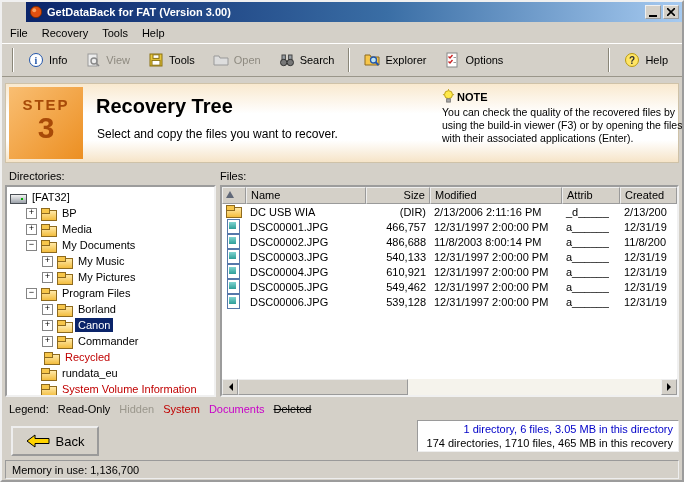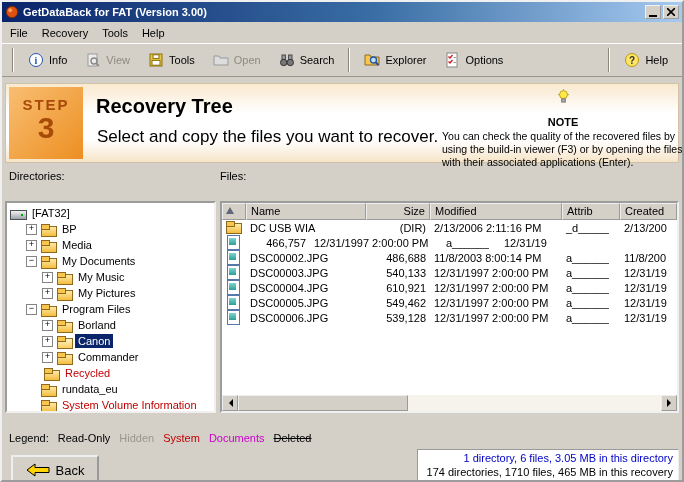--- a/index.html
+++ b/index.html
@@ -1,21 +1,21 @@
 <!DOCTYPE html>
 <html><head>
 <meta charset="utf-8">
 <style>
   * { box-sizing: border-box; margin: 0; padding: 0; }
   html,body { background:#888; }
   body { font-family:"Liberation Sans","DejaVu Sans",sans-serif; font-size:11px; color:#000; }
   .window { width:684px; height:482px; background:#D4D0C8; border:2px outset #F0F0F0; position:relative; overflow:hidden; }
 
   
-  .titlebar { height:20px; display:flex; align-items:center; padding:0 3px; background:linear-gradient(90deg,#0A246A,#3A6EA5 55%,#A6CAF0); }
+  .titlebar { height:20px; display:flex; align-items:center; padding:0 3px; background:linear-gradient(90deg,#0A246A,#3A6EA5 55%,#A6CAF0);margin-left:24px; }
   .title-icon { width:14px; height:14px; margin-right:4px; flex:0 0 14px; }
   .title-text { flex:1; color:#fff; font-weight:bold; font-size:11px; white-space:nowrap; overflow:hidden; }
   .tb-btn { width:16px; height:14px; margin-left:2px; background:#D4D0C8; border:1px outset #F0F0F0; display:flex; align-items:center; justify-content:center; }
   .min-glyph { width:8px; height:2px; background:#000; margin-top:7px; }
 
   
   .menubar { height:21px; display:flex; align-items:center; padding-left:1px; }
   .menu-item { padding:3px 7px; }
   .toolbar { height:34px; display:flex; align-items:center; padding:0 5px; border-top:1px solid #FFF; border-bottom:1px solid #9A968A; }
   .tool-btn { display:flex; align-items:center; gap:5px; padding:5px 9px; white-space:nowrap; }
@@ -24,30 +24,30 @@
   .spacer-flex { flex:1; }
 
   
   .banner { margin:6px 3px 5px 3px; height:80px; position:relative; border:1px solid #CFC2A8;
             background:linear-gradient(180deg,#F9E9CF 0%,#FFFFFF 38%,#FFFFFF 72%,#F6E4C8 100%); }
   .step-box { position:absolute; left:3px; top:3px; width:74px; height:72px; text-align:center;
               background:linear-gradient(135deg,#F9BE72,#EC8F22); color:#A84A08; }
   .step-word { font-size:15px; font-weight:bold; letter-spacing:2px; margin-top:9px; }
   .step-num { font-size:30px; font-weight:bold; line-height:30px; }
   .banner-title { position:absolute; left:90px; top:11px; font-size:20px; font-weight:bold; }
-  .banner-sub { position:absolute; left:91px; top:43px; font-size:17px; }
+  .banner-sub { position:absolute; left:91px; top:43px; font-size:12px; }
   .note { position:absolute; left:436px; top:5px; width:242px; }
-  .note-head { display:flex; align-items:center; gap:12px; font-weight:bold;flex-direction:column; }
+  .note-head { display:flex; align-items:center; gap:2px; font-weight:bold; }
   .note-text { margin-top:2px; font-size:10.5px; line-height:13px; }
 
   
   .labels-row { display:flex; margin:0 3px; }
   .panel-label { padding:2px 0 3px 4px; }
   .lbl-left { width:211px; }
-  .main { display:flex; margin:16px 3px; height:212px; }
+  .main { display:flex; margin:0 3px; height:212px; }
   .panel { border:2px inset #F0F0F0; background:#fff; overflow:hidden; }
   .panel-dirs { width:211px; padding:2px 0; }
   .splitter { width:4px; }
   .panel-files { flex:1; display:flex; flex-direction:column; padding:0; }
 
   
   .tree-row { display:flex; align-items:center; height:16px; white-space:nowrap; }
   .exp { width:11px; height:11px; flex:0 0 11px; margin-right:3px; border:1px solid #848484; background:#fff;
          font-size:9px; line-height:9px; text-align:center; font-family:"Liberation Mono","DejaVu Sans Mono",monospace; }
   .exp-spacer { width:14px; flex:0 0 14px; }
@@ -318,20 +318,21 @@
           <div class="file-row">
             <span class="fc c-icon"><span class="ico ico-folder"></span></span>
             <span class="fc c-name">DC USB WIA</span>
             <span class="fc c-size">(DIR)</span>
             <span class="fc c-mod">2/13/2006 2:11:16 PM</span>
             <span class="fc c-attr">_d_____</span>
             <span class="fc c-created">2/13/200</span>
           </div>
           <div class="file-row">
             <span class="fc c-icon"><span class="ico ico-jpg"></span></span>
+            <span class="fc c-name">DSC00001.JPG</span>
             <span class="fc c-size">466,757</span>
             <span class="fc c-mod">12/31/1997 2:00:00 PM</span>
             <span class="fc c-attr">a______</span>
             <span class="fc c-created">12/31/19</span>
           </div>
           <div class="file-row">
             <span class="fc c-icon"><span class="ico ico-jpg"></span></span>
             <span class="fc c-name">DSC00002.JPG</span>
             <span class="fc c-size">486,688</span>
             <span class="fc c-mod">11/8/2003 8:00:14 PM</span>

